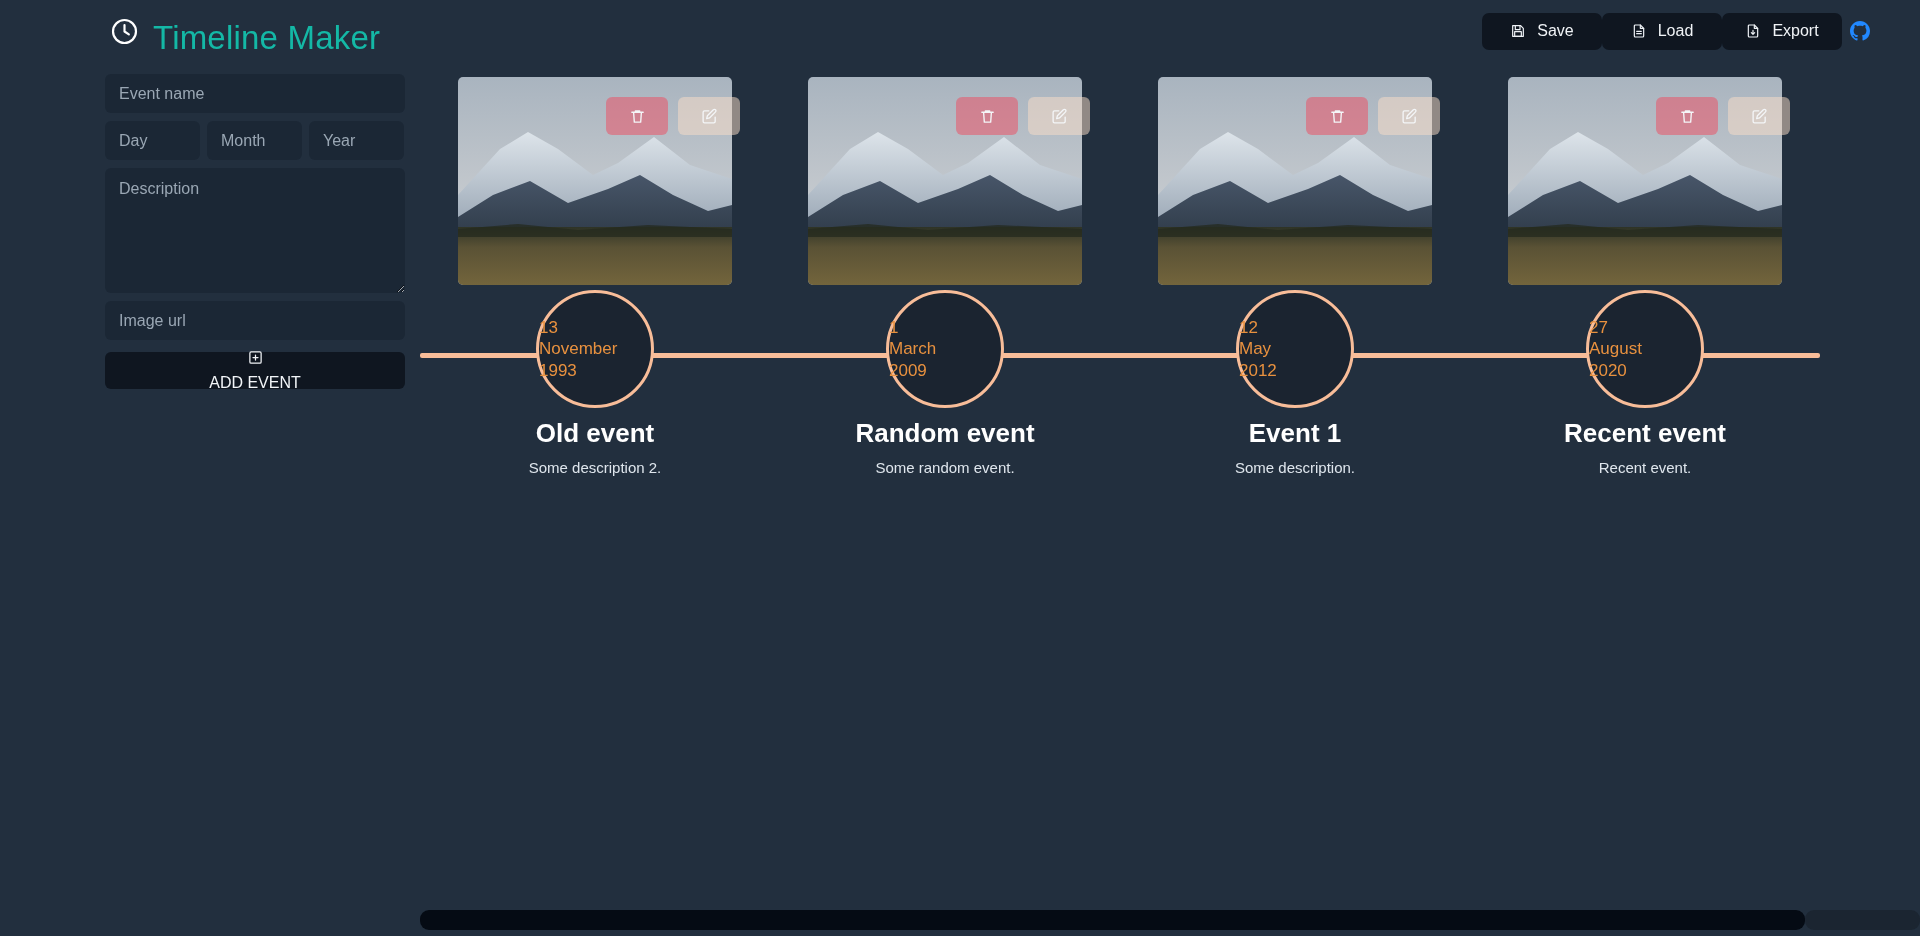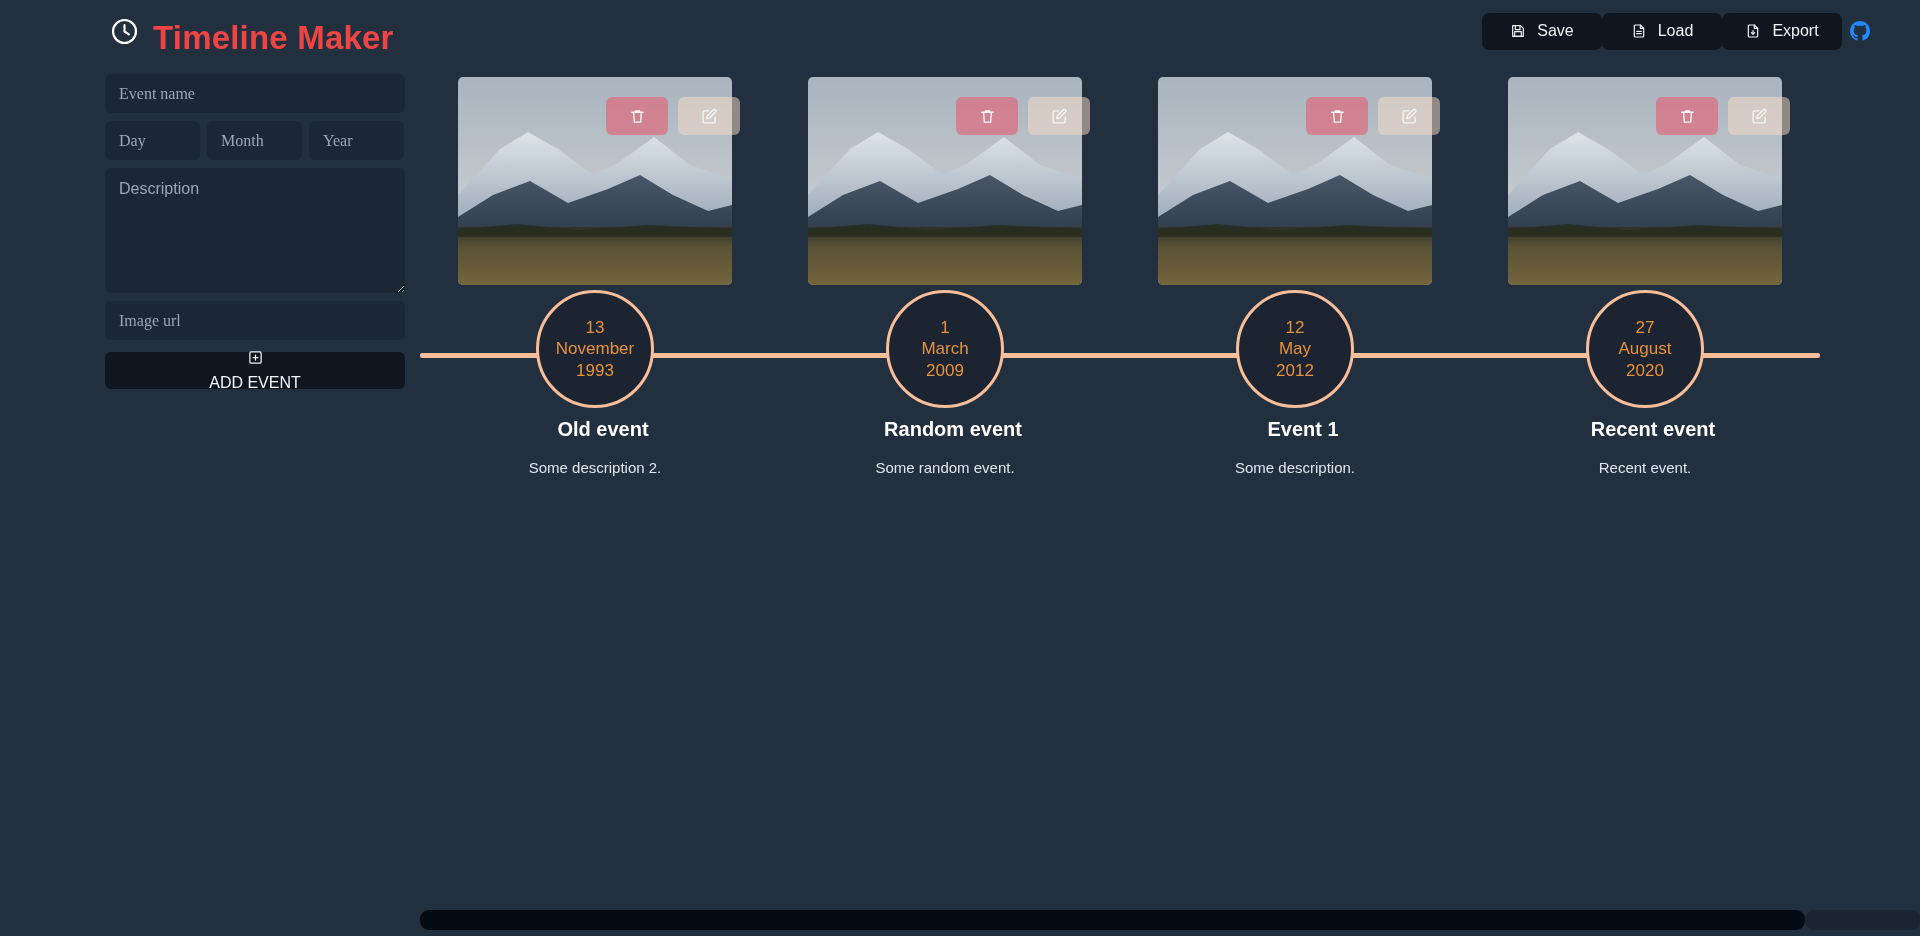--- a/index.html
+++ b/index.html
@@ -12,21 +12,21 @@
   .app { position: relative; width: 1920px; height: 936px; background: #222f3e; }
 
   
   .header {
     position: absolute; top: 0; left: 0; width: 1920px; height: 62px;
     display: flex; align-items: center; justify-content: space-between;
   }
   .brand { display: flex; align-items: center; gap: 14px; margin-left: 110px; }
   .brand-icon { width: 29px; height: 29px; color: #ffffff; display: block; }
   .brand-title {
-    font-size: 33px; font-weight: bold; color: #ef4444;
+    font-size: 33px; font-weight: normal; color: #14b8a6;
     letter-spacing: 0.2px; line-height: 1; margin-top: 12px;
   }
   .header-actions { display: flex; align-items: center; gap: 0; margin-right: 50px; justify-content: center; }
   .hbtn {
     display: flex; align-items: center; justify-content: center; gap: 11px;
     background: #0f1620; border: none; border-radius: 7px;
     height: 37px; min-width: 120px; padding: 0 22px;
     color: #f0f3f6; font-size: 16px; font-family: "Liberation Sans", sans-serif;
     cursor: pointer;
   }
@@ -35,21 +35,21 @@
   .gh-link svg { width: 20px; height: 20px; display: block; color: #2188ff; }
 
   
   .sidebar {
     position: absolute; left: 105px; top: 74px; width: 300px;
     display: flex; flex-direction: column; gap: 8px;
   }
   .field {
     background: #1b2735; border: none; border-radius: 6px;
     height: 39px; padding: 0 14px;
-    color: #e7ecf2; font-size: 16px; font-family: Liberation Serif, serif;
+    color: #e7ecf2; font-size: 16px; font-family: Liberation Sans, sans-serif;
     width: 100%;
   }
   .field::placeholder { color: #9aa7b4; opacity: 1; }
   .dmy { display: flex; gap: 7px; }
   .dmy .field { width: 95px; flex: 0 0 95px; }
   .desc {
     background: #1b2735; border: none; border-radius: 6px;
     height: 125px; padding: 12px 14px;
     color: #e7ecf2; font-size: 16px; font-family: "Liberation Sans", sans-serif;
     resize: vertical; width: 100%;
@@ -98,26 +98,26 @@
     cursor: pointer; backdrop-filter: none;
   }
   .ev-del { background: rgba(233,84,103,0.55); }
   .ev-edit { background: rgba(248,220,199,0.52); }
   .ev-act svg { width: 17px; height: 17px; color: #f4f6f8; display: block; }
 
   .ev-circle {
     position: absolute; top: 290px; left: 50%; transform: translateX(-50%);
     width: 118px; height: 118px; border-radius: 50%;
     background: #1b2430; border: 3px solid #f8bd99;
-    display: flex; flex-direction: column; align-items: center; justify-content: center;
+    display: flex; flex-direction: column; justify-content: center;
     color: #e8913f; font-size: 17px; line-height: 1.25; cursor: pointer;
   }
   .ev-title {
-    position: absolute; top: 418px; left: 8px; width: 100%; text-align: center;
-    color: #ffffff; font-size: 20px; font-weight: bold;
+    position: absolute; top: 418px; left: 0; width: 100%; text-align: center;
+    color: #ffffff; font-size: 26px; font-weight: bold;
   }
   .ev-desc {
     position: absolute; top: 459px; left: 0; width: 100%; text-align: center;
     color: #dfe6ed; font-size: 15px;
   }
 
   
   .hscroll {
     position: absolute; left: 420px; bottom: 6px; width: 1500px; height: 20px;
     background: #222f3e;

